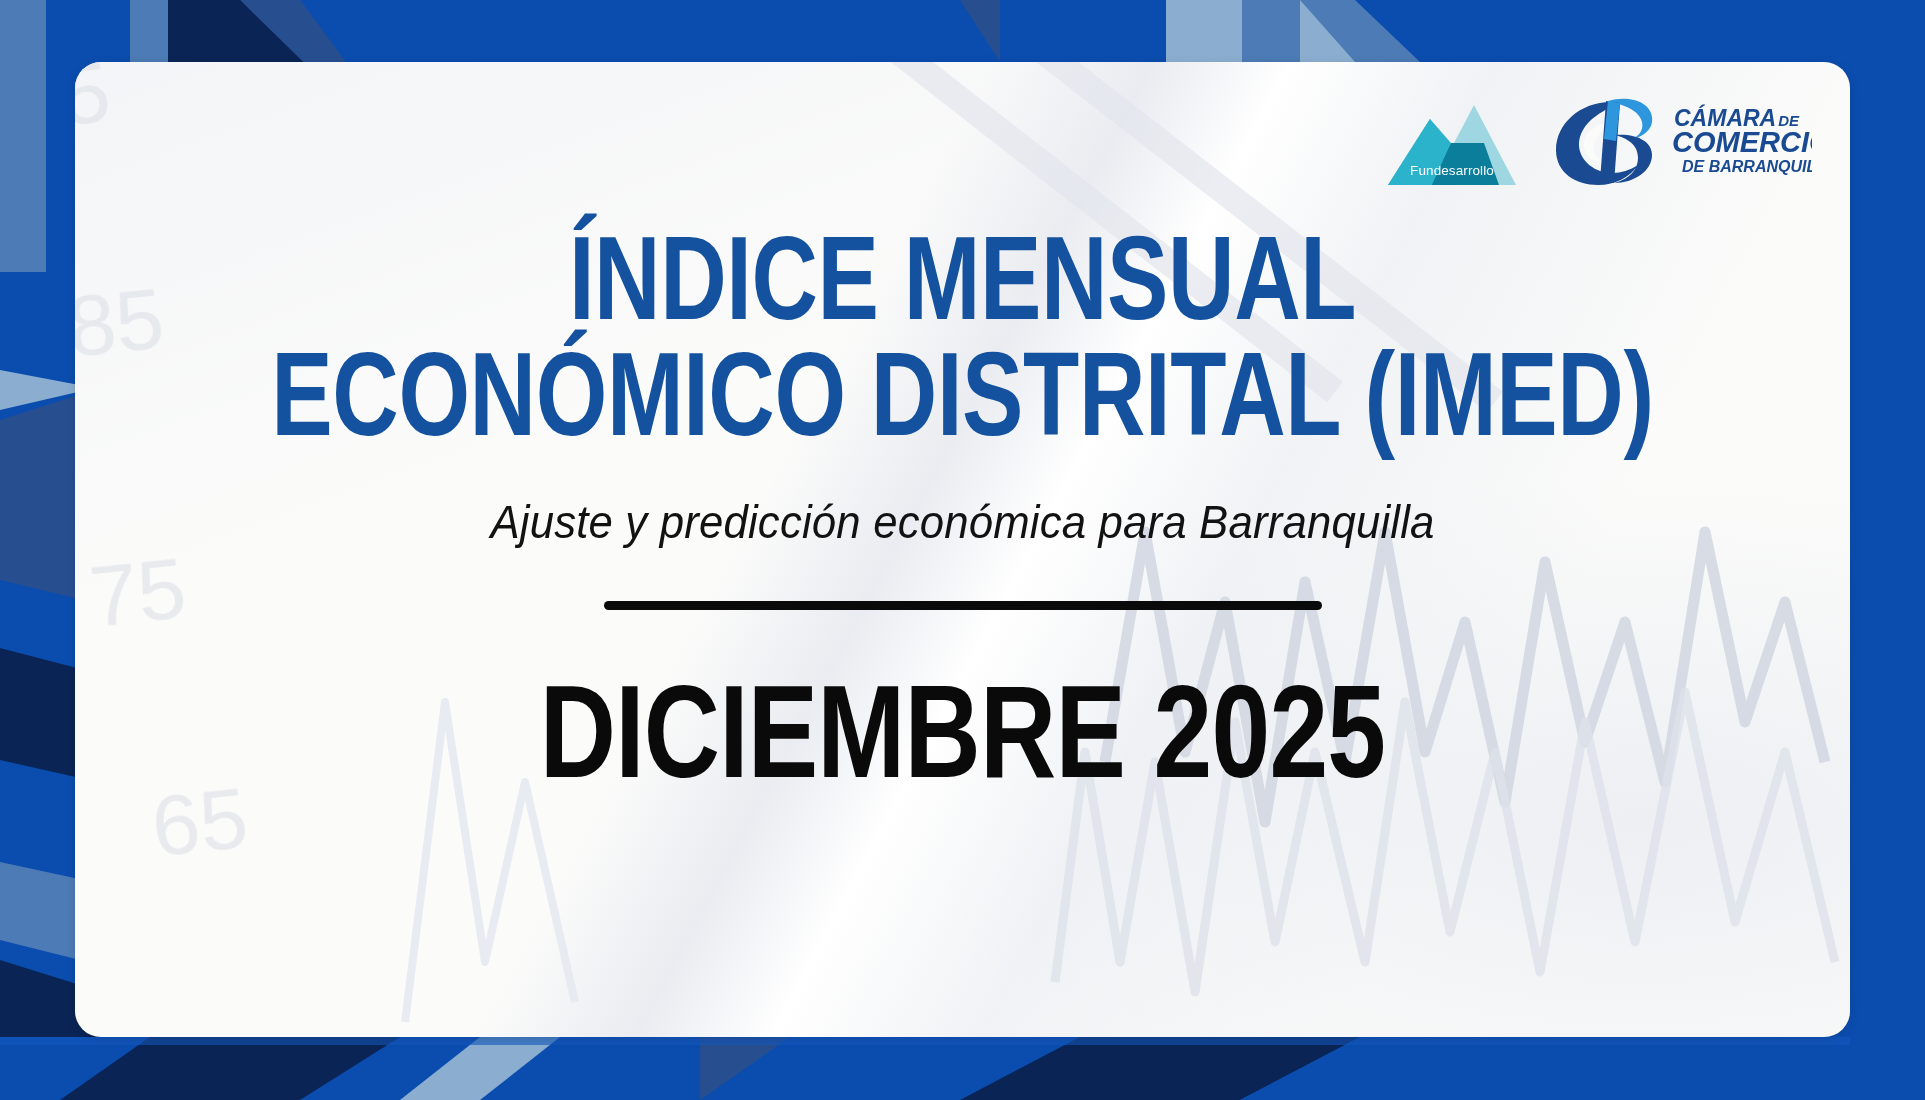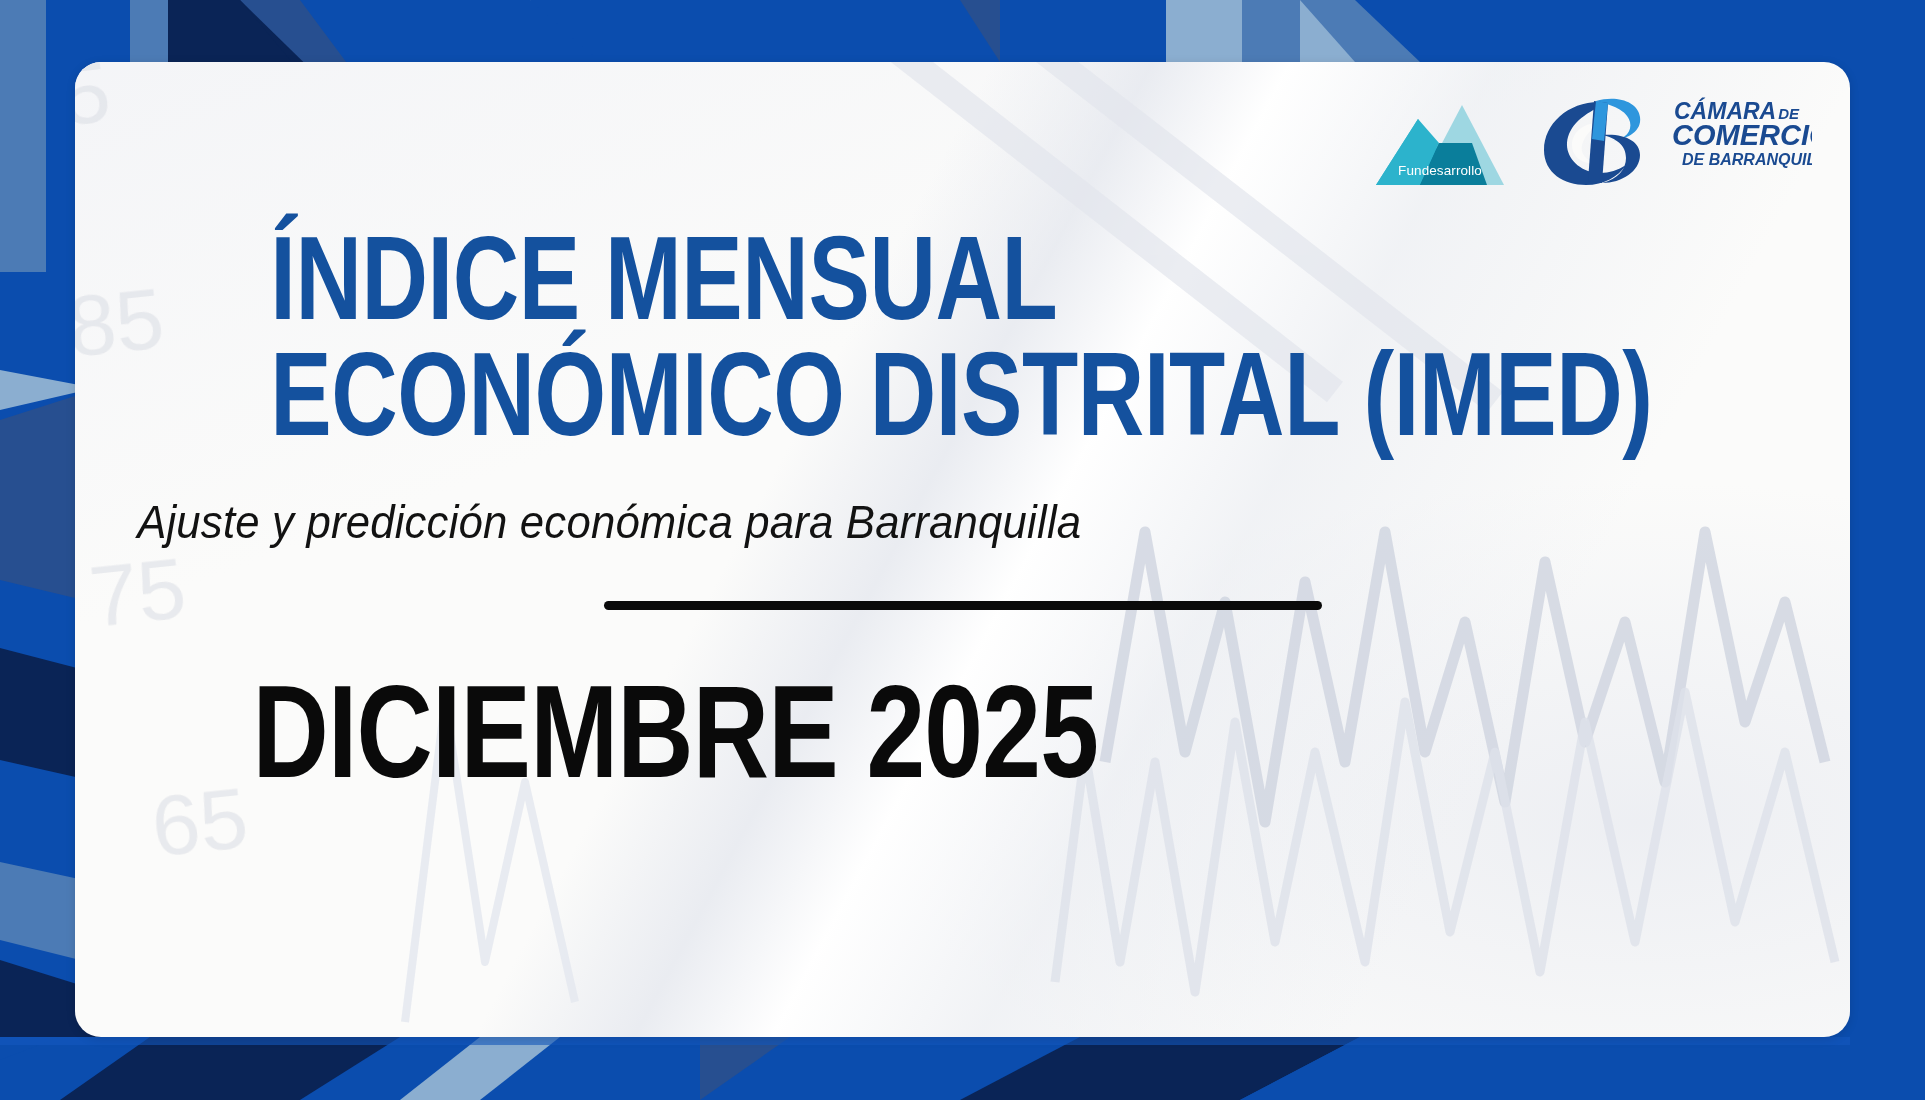--- a/index.html
+++ b/index.html
@@ -72,30 +72,30 @@
   
   .logos {
     position: absolute;
     top: 33px;
     right: 38px;
     display: flex;
     align-items: center;
     gap: 34px;
   }
   .logo-fundesarrollo { width: 128px; height: 88px; display: block; }
-  .logo-ccb { display: flex; gap: 16px; }
+  .logo-ccb { display: flex; align-items: center; gap: 4px; }
   .logo-ccb-mark { width: 118px; height: 92px; display: block; }
   .logo-ccb-text { width: 140px; height: 78px; display: block; }
 
   
   .content {
     position: absolute;
     left: 0; right: 0;
     top: 160px;
-    text-align: left;
+    text-align: center;
   }
 
   .title {
     color: #14519E;
     font-family: "Liberation Sans Narrow", "Liberation Sans", sans-serif;
     font-weight: 700;
     font-size: 118px;
     line-height: 0.95;
     letter-spacing: -0.5px;
     transform: scaleX(0.78);

